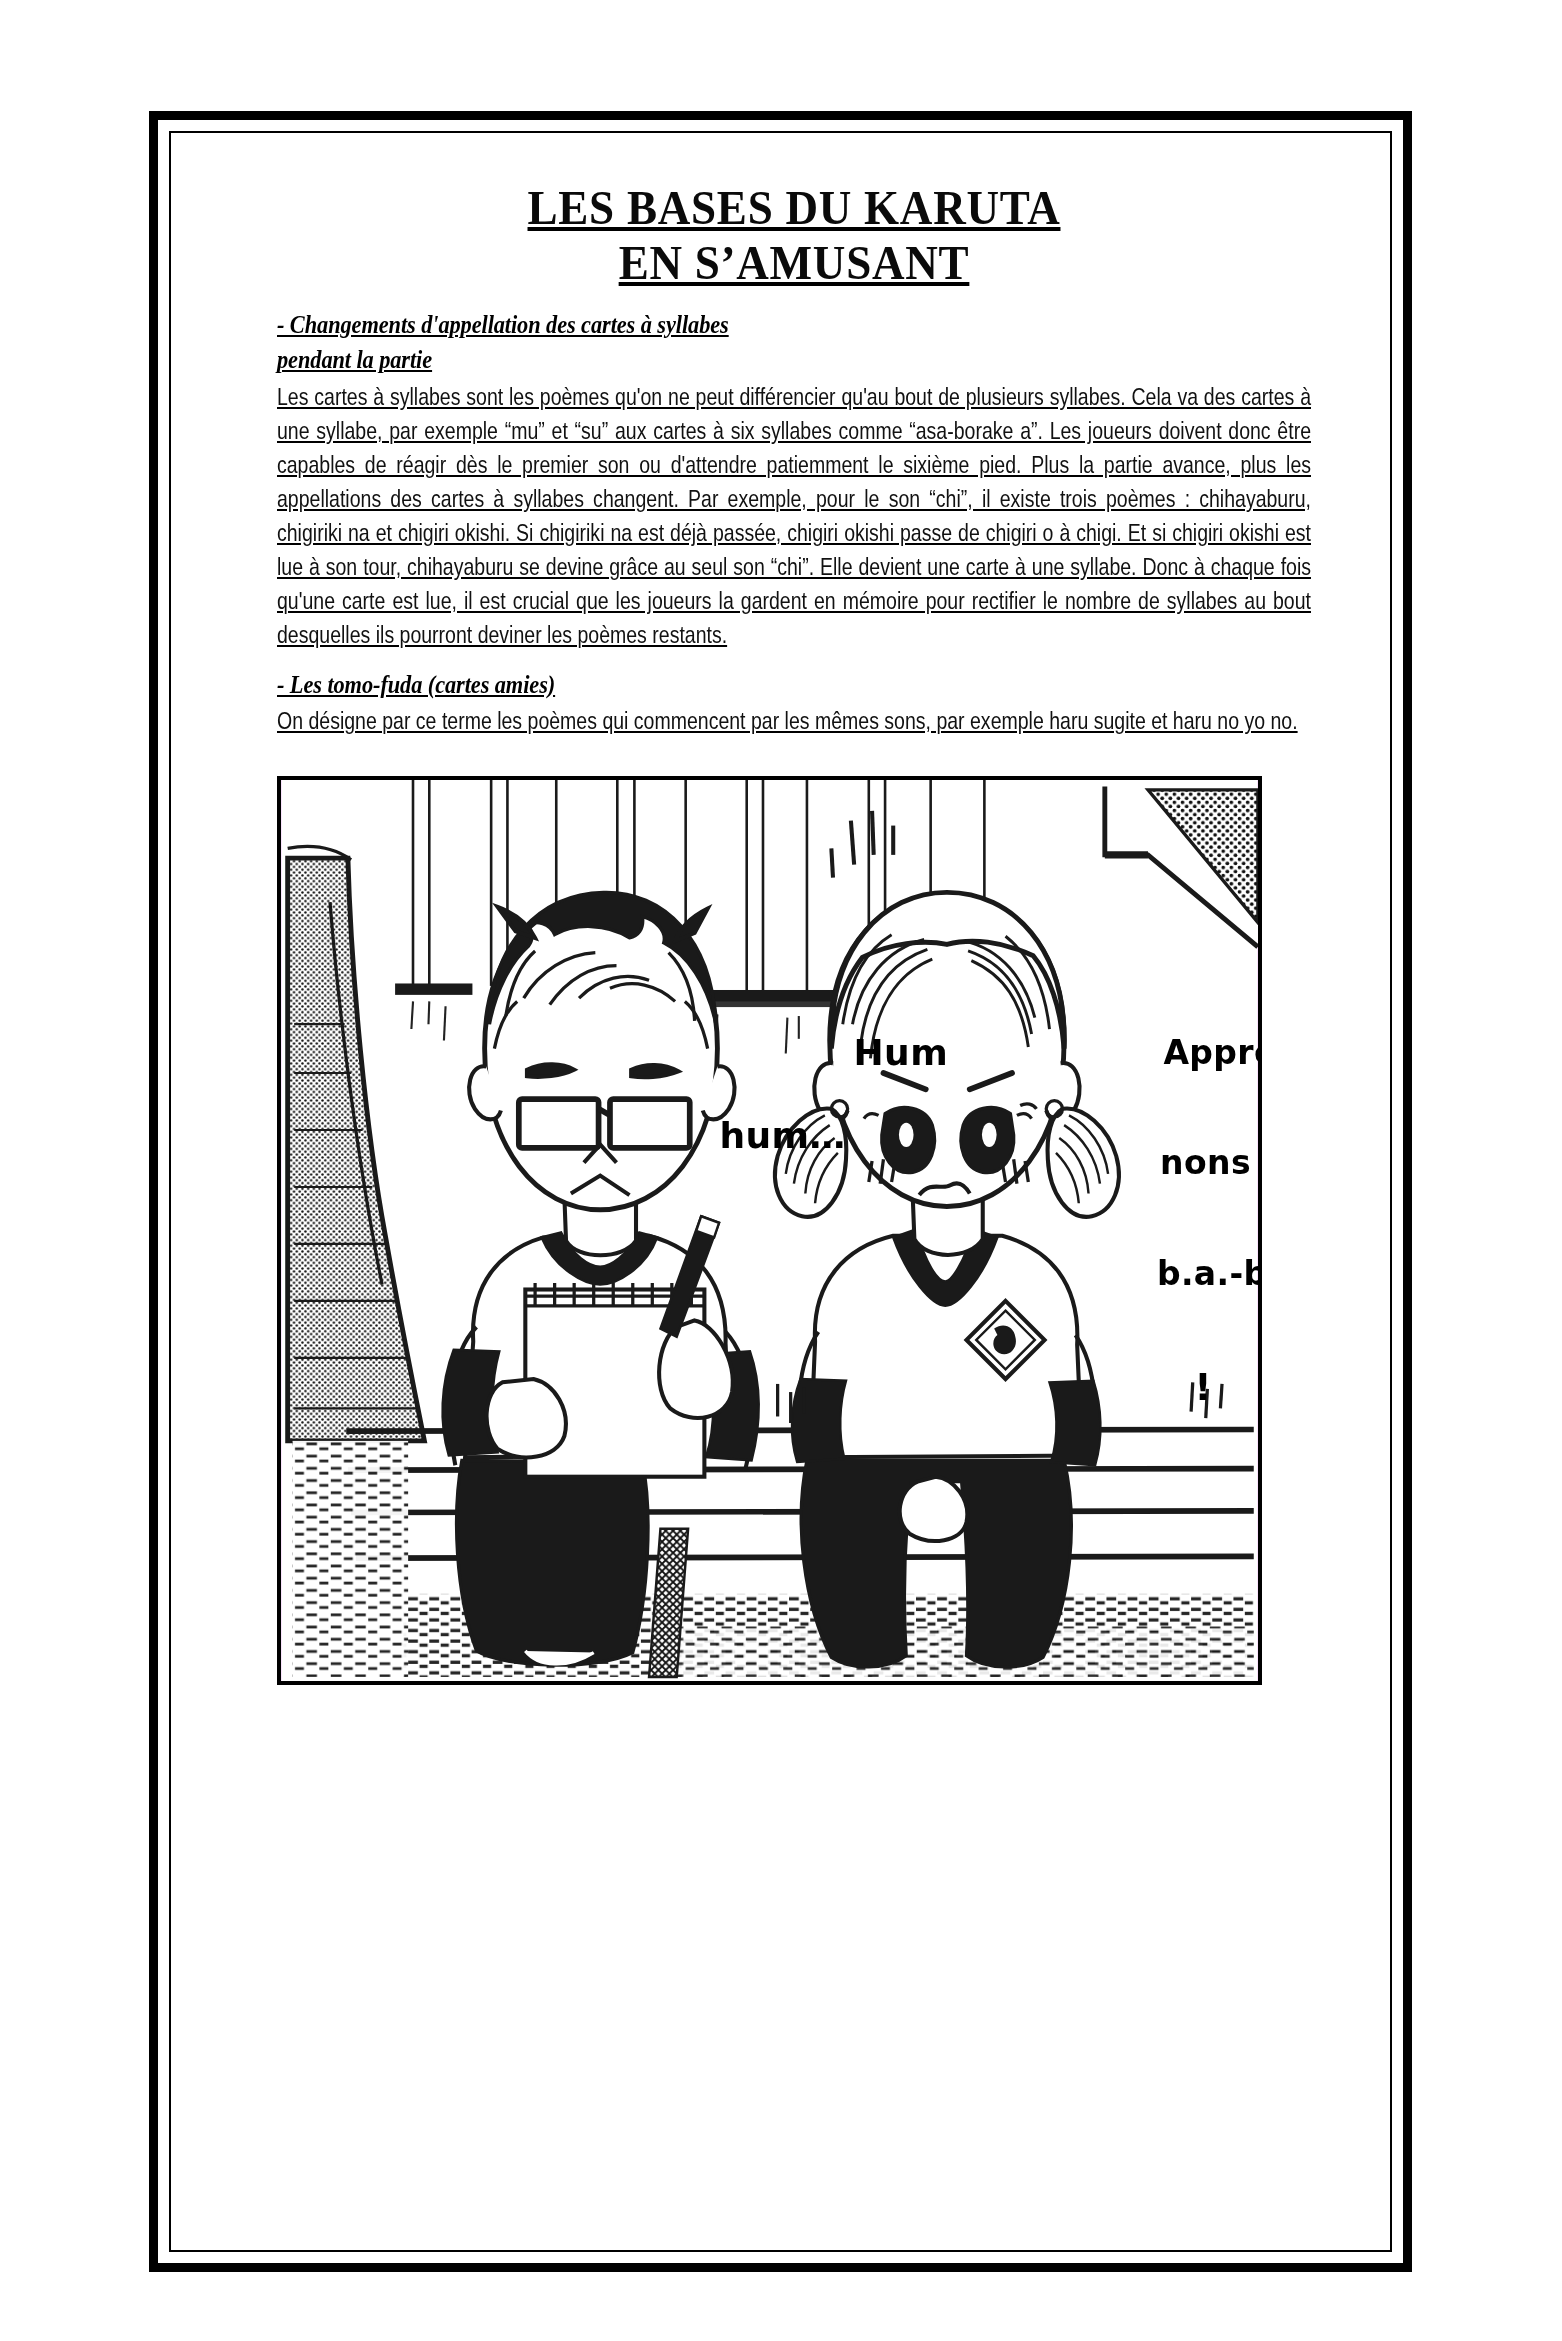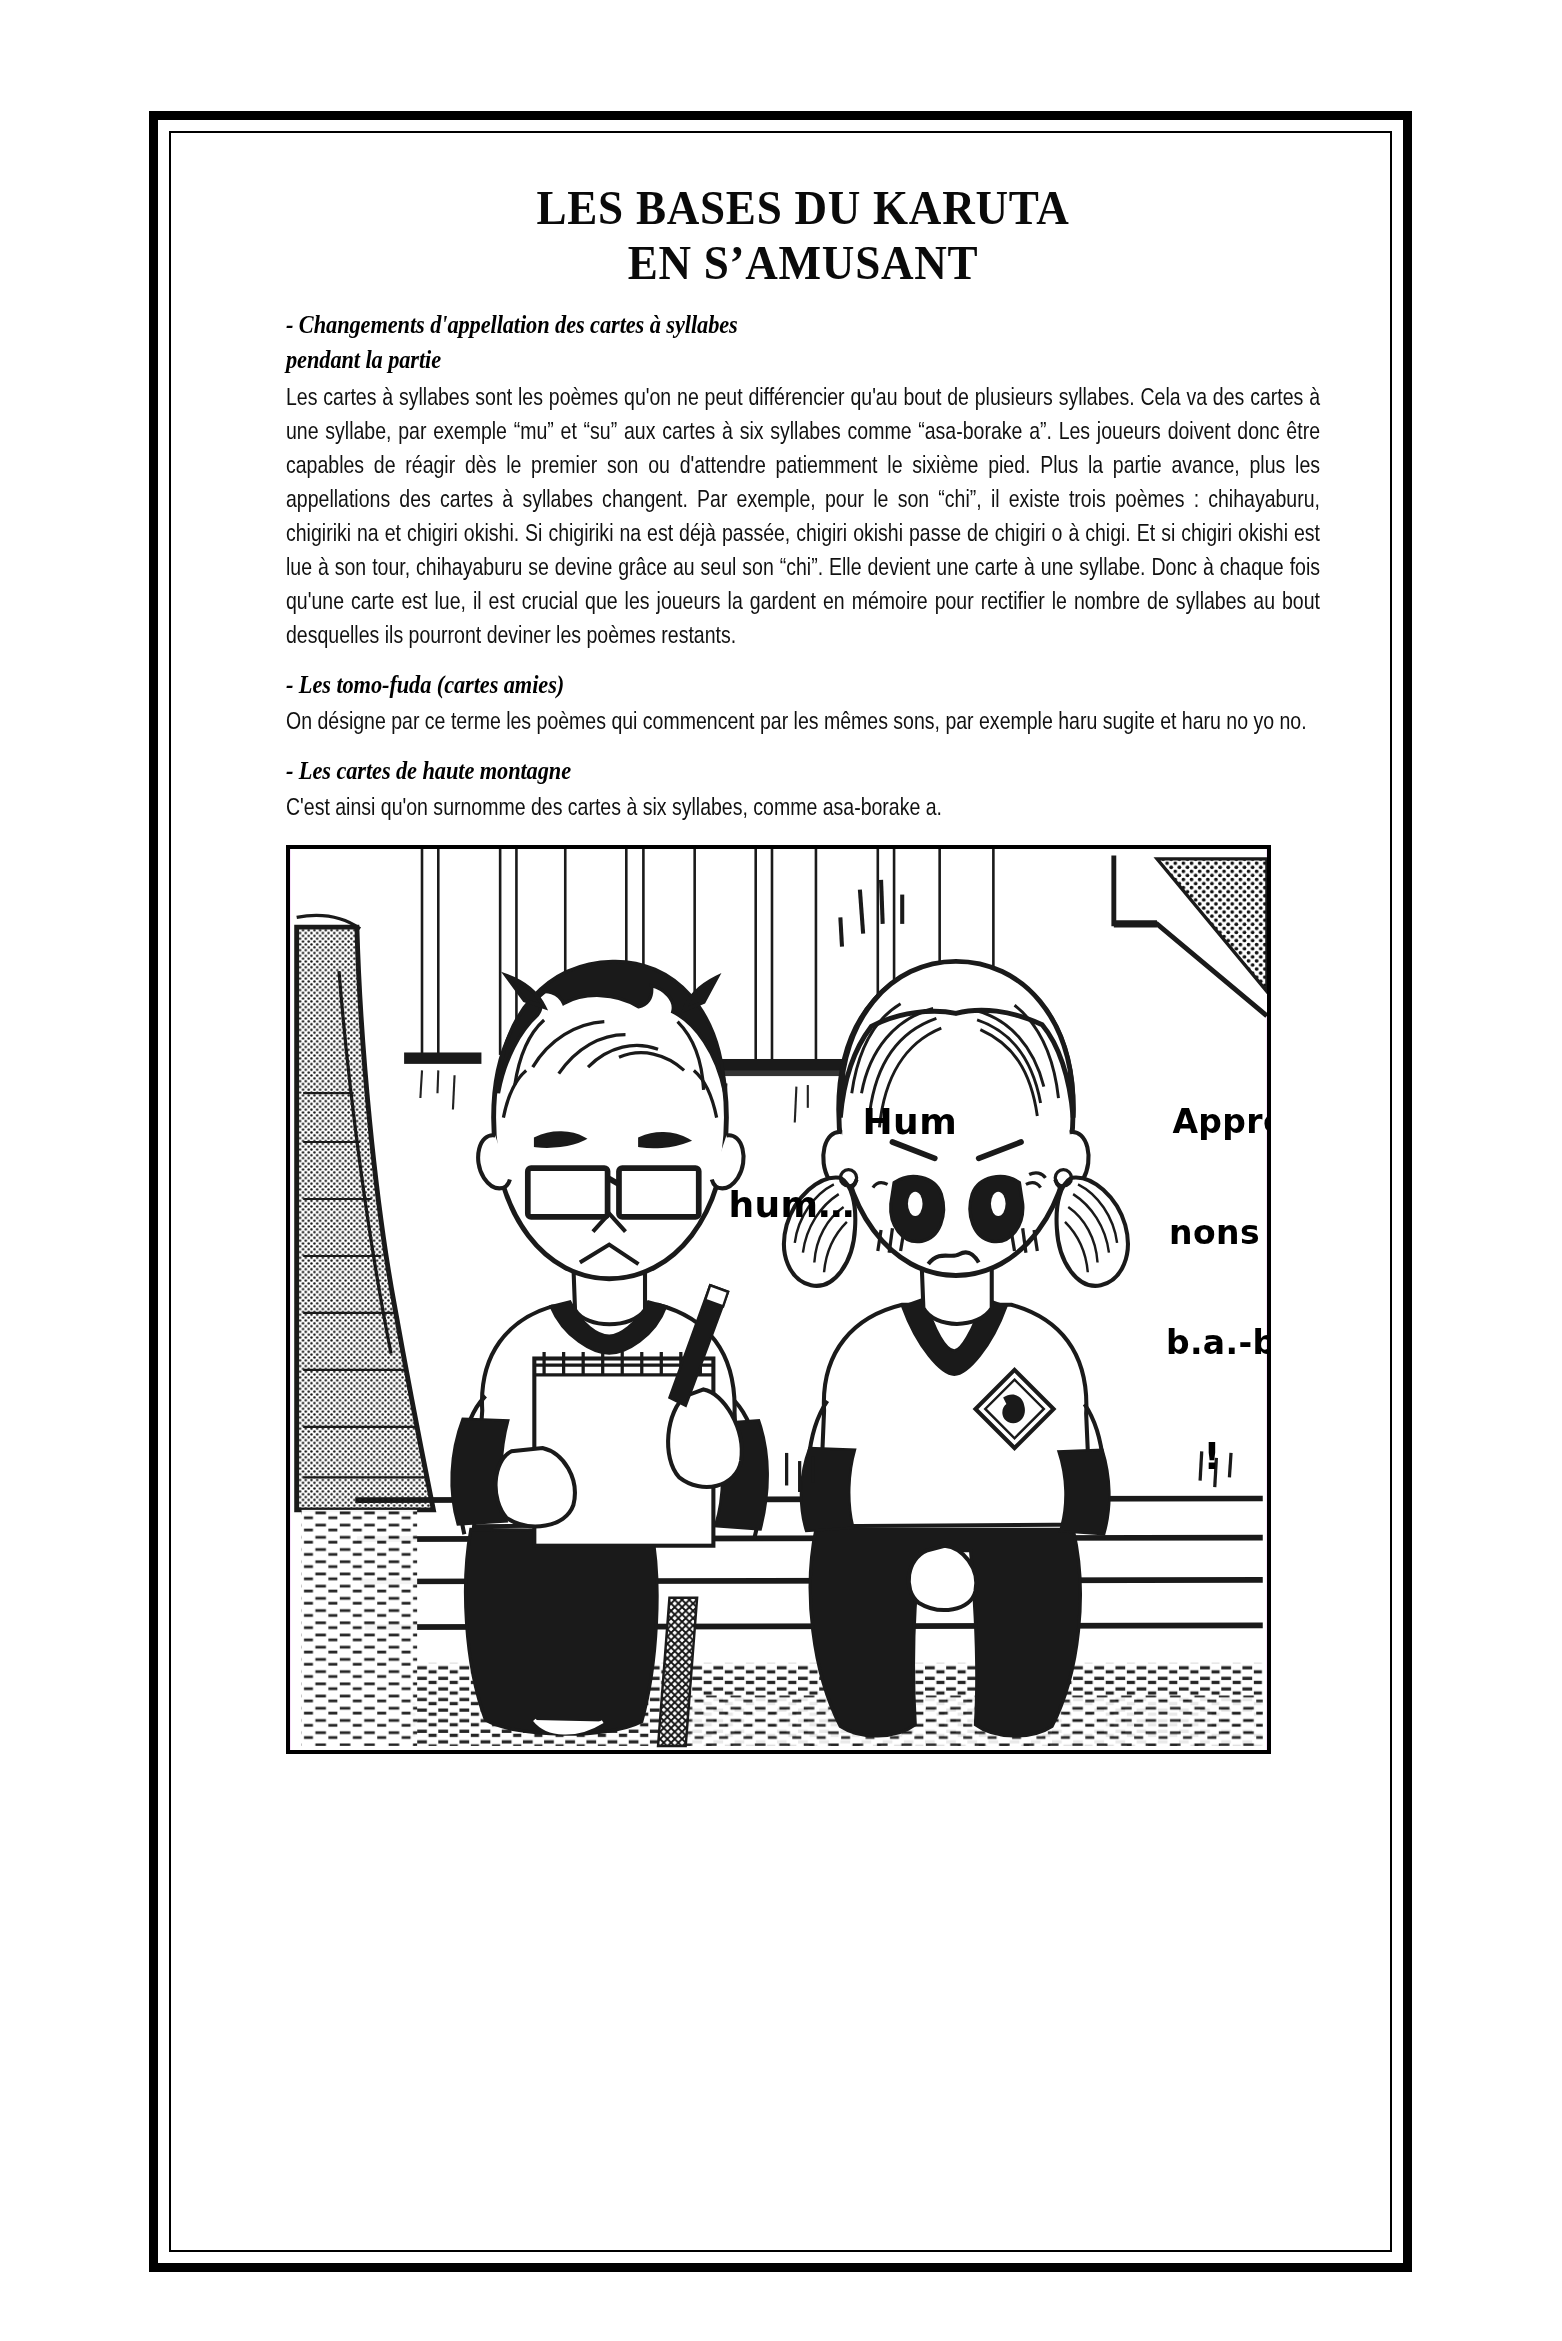--- a/index.html
+++ b/index.html
@@ -40,23 +40,24 @@
     right: 11.4px;
     bottom: 11.4px;
     border: 2.4px solid #000000;
     box-sizing: border-box;
     background: #ffffff;
   }
 
   
   #content {
     position: absolute;
-    left: 115px;
+    left: 106px;
     top: 50px;
     width: 1034px;
+    text-decoration: underline;
   }
 
   
   .title-block {
     text-align: center;
     margin-bottom: 21px;
   }
   .title-line {
     font-family: "Liberation Serif", serif;
     font-weight: bold;
@@ -163,24 +164,20 @@
 
         <div class="spacer-sm"></div>
 
         <div>
           <div class="sec-head tight">- Les tomo-fuda (cartes amies)</div>
           <p class="body-par">On désigne par ce terme les poèmes qui commencent par les mêmes sons, par exemple haru sugite et haru no yo no.</p>
         </div>
 
         <div class="spacer-sm"></div>
 
-        <div>
-          <div class="sec-head tight">- Les cartes de haute montagne</div>
-          <p class="body-par">C'est ainsi qu'on surnomme des cartes à six syllabes, comme asa-borake a.</p>
-        </div>
 
         <div id="panel">
 
           <svg width="977" height="901" viewBox="0 0 1200 1107" xmlns="http://www.w3.org/2000/svg">
             <defs>
               <pattern id="dots" width="10" height="10" patternUnits="userSpaceOnUse">
                 <rect width="10" height="10" fill="#ffffff"></rect>
                 <circle cx="2.5" cy="2.5" r="2.3" fill="#111"></circle>
                 <circle cx="7.5" cy="7.5" r="2.3" fill="#111"></circle>
               </pattern>

